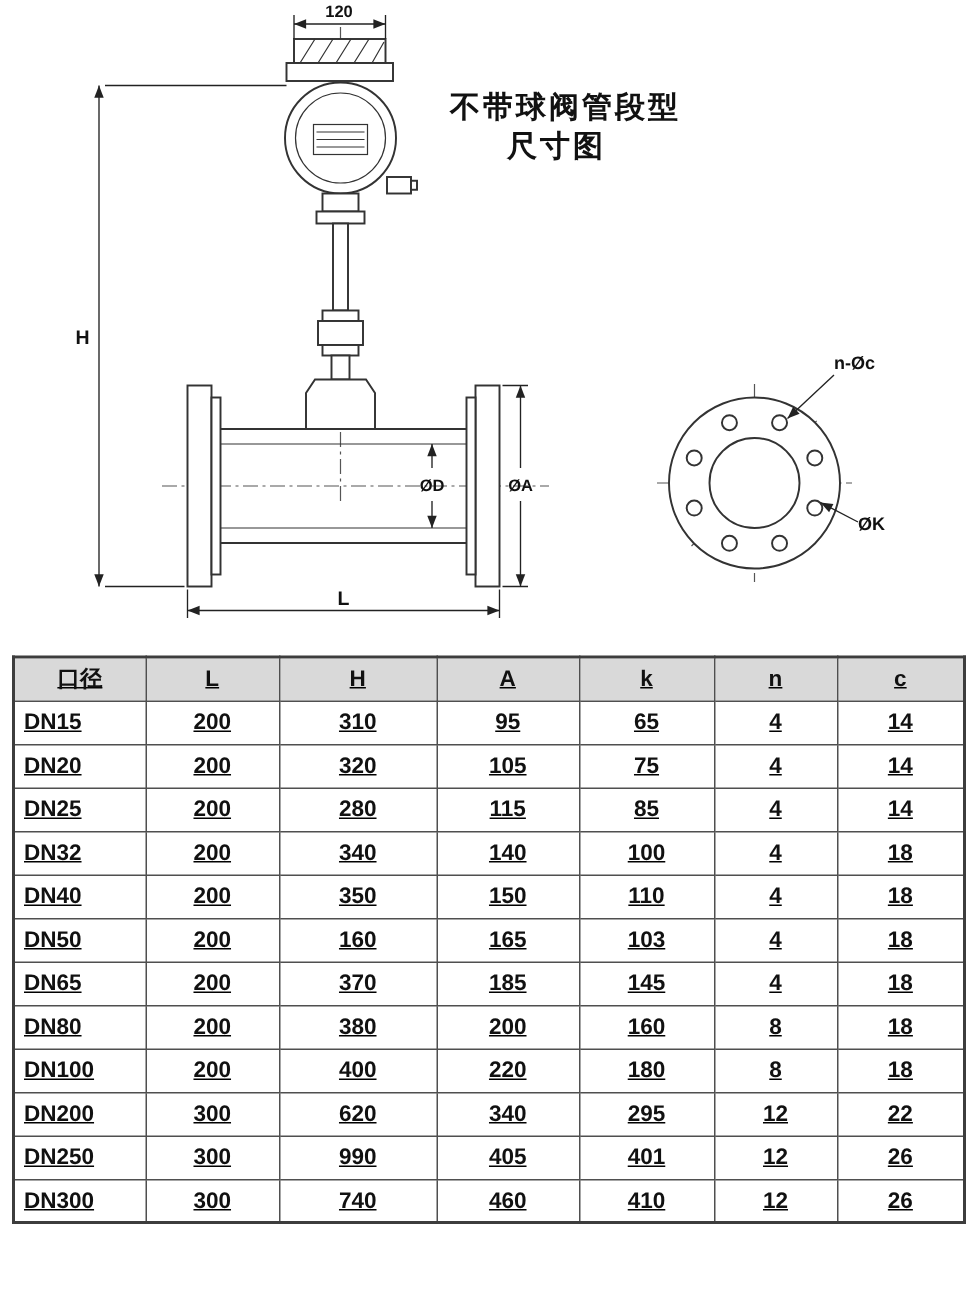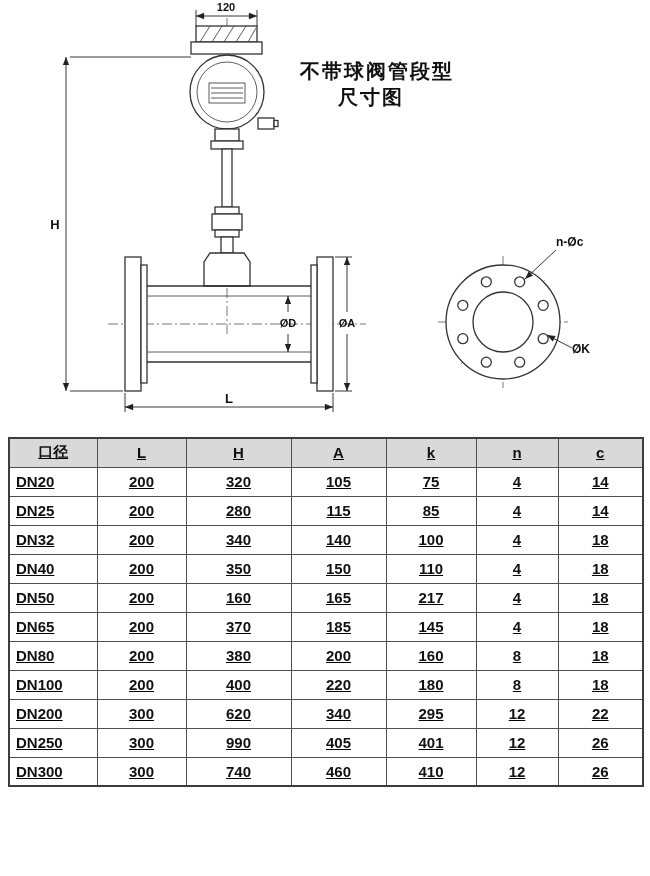--- a/index.html
+++ b/index.html
@@ -145,20 +145,29 @@
         <th>L</th>
         <th>H</th>
         <th>A</th>
         <th>k</th>
         <th>n</th>
         <th>c</th>
       </tr>
   </thead>
   <tbody>
       <tr>
+        <td>DN15</td>
+        <td>200</td>
+        <td>310</td>
+        <td>95</td>
+        <td>65</td>
+        <td>4</td>
+        <td>14</td>
+      </tr>
+      <tr>
         <td>DN20</td>
         <td>200</td>
         <td>320</td>
         <td>105</td>
         <td>75</td>
         <td>4</td>
         <td>14</td>
       </tr>
       <tr>
         <td>DN25</td>
@@ -185,21 +194,21 @@
         <td>150</td>
         <td>110</td>
         <td>4</td>
         <td>18</td>
       </tr>
       <tr>
         <td>DN50</td>
         <td>200</td>
         <td>160</td>
         <td>165</td>
-        <td>217</td>
+        <td>103</td>
         <td>4</td>
         <td>18</td>
       </tr>
       <tr>
         <td>DN65</td>
         <td>200</td>
         <td>370</td>
         <td>185</td>
         <td>145</td>
         <td>4</td>

